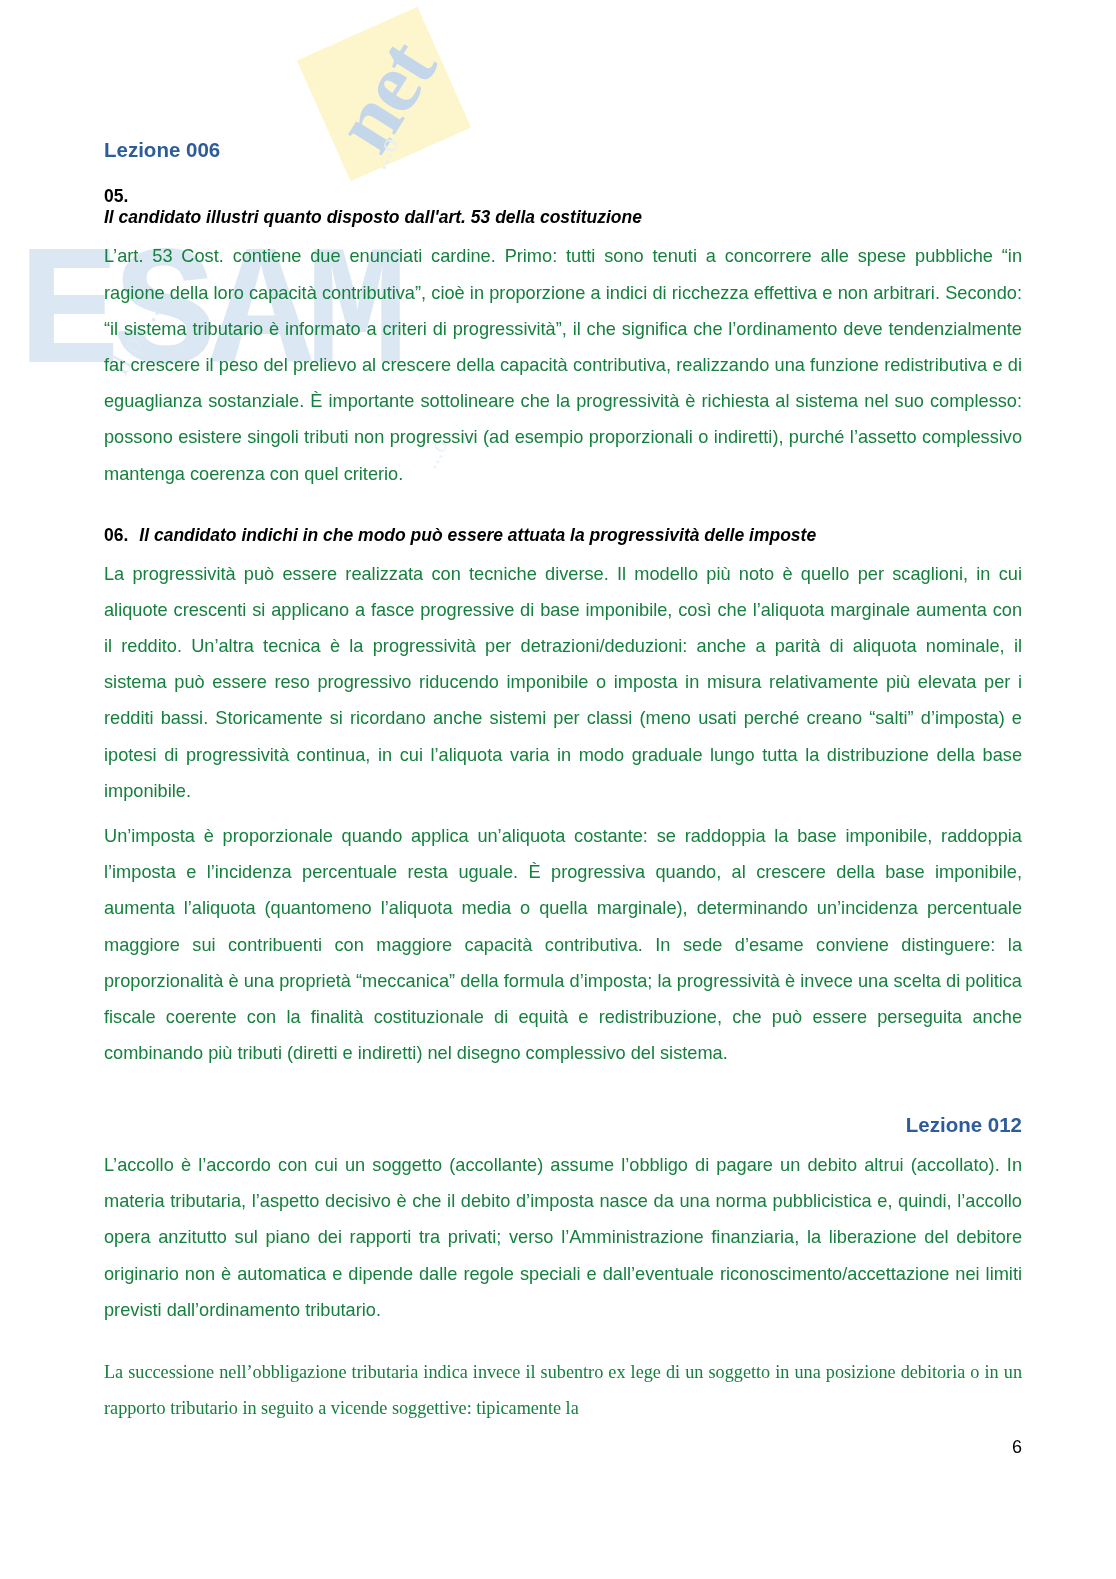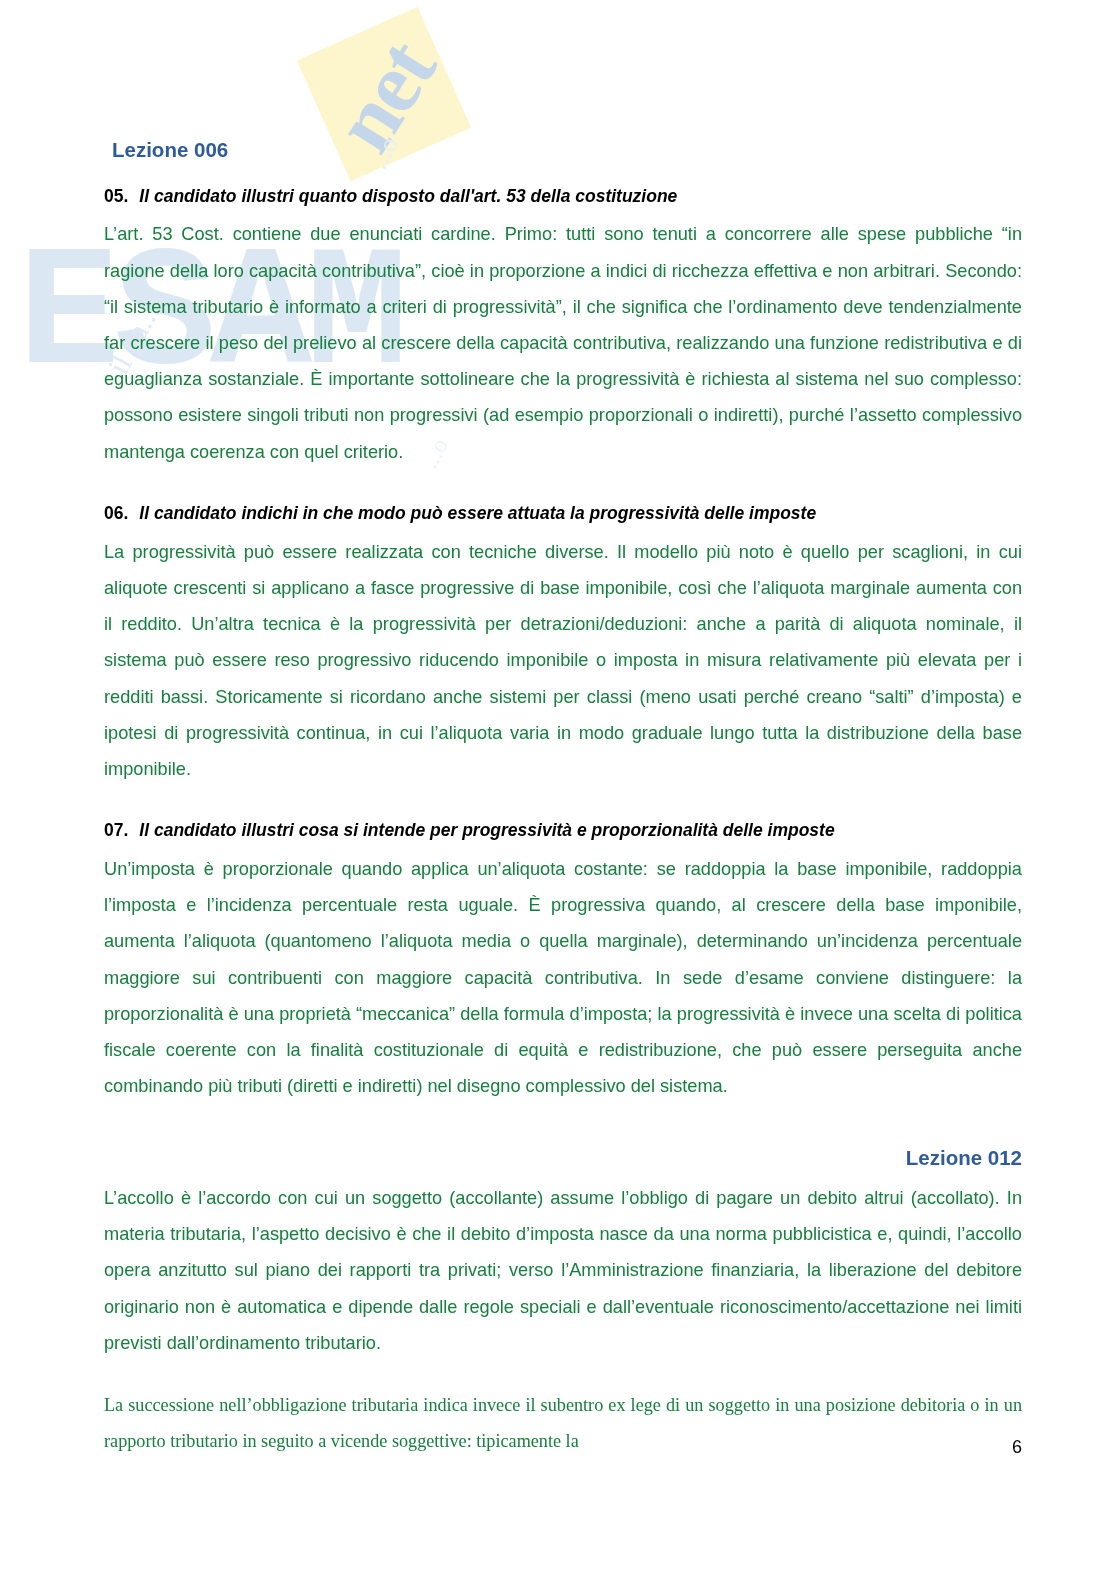--- a/index.html
+++ b/index.html
@@ -142,22 +142,22 @@
   .page-number {
     position: absolute;
     right: 94px;
     top: 1437px;
     font-size: 18px;
     color: #000;
     z-index: 2;
   }
 
   
-  .sp-title   { margin-top: 138px; margin-left: 8px; }
-  .sp-q-first { margin-top: 23px; }
+  .sp-title   { margin-top: 138px; }
+  .sp-q-first { margin-top: 23px; flex-direction: column; }
   .sp-par     { margin-top: 9px; }
   .sp-q-next  { margin-top: 33px; }
   .sp-lez-next{ margin-top: 42px; text-align: right; }
   .sp-par-gap { margin-top: 26px; font-family: Liberation Serif, serif; }
 </style>
 </head>
 <body>
 
 <div class="page">
 
@@ -179,24 +179,20 @@
       <span class="q-text">Il candidato illustri quanto disposto dall'art. 53 della costituzione</span>
     </div>
     <div class="body-par sp-par">L’art. 53 Cost. contiene due enunciati cardine. Primo: tutti sono tenuti a concorrere alle spese pubbliche “in ragione della loro capacità contributiva”, cioè in proporzione a indici di ricchezza effettiva e non arbitrari. Secondo: “il sistema tributario è informato a criteri di progressività”, il che significa che l’ordinamento deve tendenzialmente far crescere il peso del prelievo al crescere della capacità contributiva, realizzando una funzione redistributiva e di eguaglianza sostanziale. È importante sottolineare che la progressività è richiesta al sistema nel suo complesso: possono esistere singoli tributi non progressivi (ad esempio proporzionali o indiretti), purché l’assetto complessivo mantenga coerenza con quel criterio.</div>
 
     <div class="q-heading sp-q-next">
       <span class="q-num">06.</span>
       <span class="q-text">Il candidato indichi in che modo può essere attuata la progressività delle imposte</span>
     </div>
     <div class="body-par sp-par">La progressività può essere realizzata con tecniche diverse. Il modello più noto è quello per scaglioni, in cui aliquote crescenti si applicano a fasce progressive di base imponibile, così che l’aliquota marginale aumenta con il reddito. Un’altra tecnica è la progressività per detrazioni/deduzioni: anche a parità di aliquota nominale, il sistema può essere reso progressivo riducendo imponibile o imposta in misura relativamente più elevata per i redditi bassi. Storicamente si ricordano anche sistemi per classi (meno usati perché creano “salti” d’imposta) e ipotesi di progressività continua, in cui l’aliquota varia in modo graduale lungo tutta la distribuzione della base imponibile.</div>
 
-    <div class="q-heading sp-q-next">
-      <span class="q-num">07.</span>
-      <span class="q-text">Il candidato illustri cosa si intende per progressività e proporzionalità delle imposte</span>
-    </div>
     <div class="body-par sp-par">Un’imposta è proporzionale quando applica un’aliquota costante: se raddoppia la base imponibile, raddoppia l’imposta e l’incidenza percentuale resta uguale. È progressiva quando, al crescere della base imponibile, aumenta l’aliquota (quantomeno l’aliquota media o quella marginale), determinando un’incidenza percentuale maggiore sui contribuenti con maggiore capacità contributiva. In sede d’esame conviene distinguere: la proporzionalità è una proprietà “meccanica” della formula d’imposta; la progressività è invece una scelta di politica fiscale coerente con la finalità costituzionale di equità e redistribuzione, che può essere perseguita anche combinando più tributi (diretti e indiretti) nel disegno complessivo del sistema.</div>
 
     <div class="lezione-title sp-lez-next">Lezione 012</div>
 
     <div class="body-par sp-par">L’accollo è l’accordo con cui un soggetto (accollante) assume l’obbligo di pagare un debito altrui (accollato). In materia tributaria, l’aspetto decisivo è che il debito d’imposta nasce da una norma pubblicistica e, quindi, l’accollo opera anzitutto sul piano dei rapporti tra privati; verso l’Amministrazione finanziaria, la liberazione del debitore originario non è automatica e dipende dalle regole speciali e dall’eventuale riconoscimento/accettazione nei limiti previsti dall’ordinamento tributario.</div>
     <div class="body-par sp-par-gap">La successione nell’obbligazione tributaria indica invece il subentro ex lege di un soggetto in una posizione debitoria o in un rapporto tributario in seguito a vicende soggettive: tipicamente la</div>
 
   </div>
 
   <div class="page-number">6</div>

